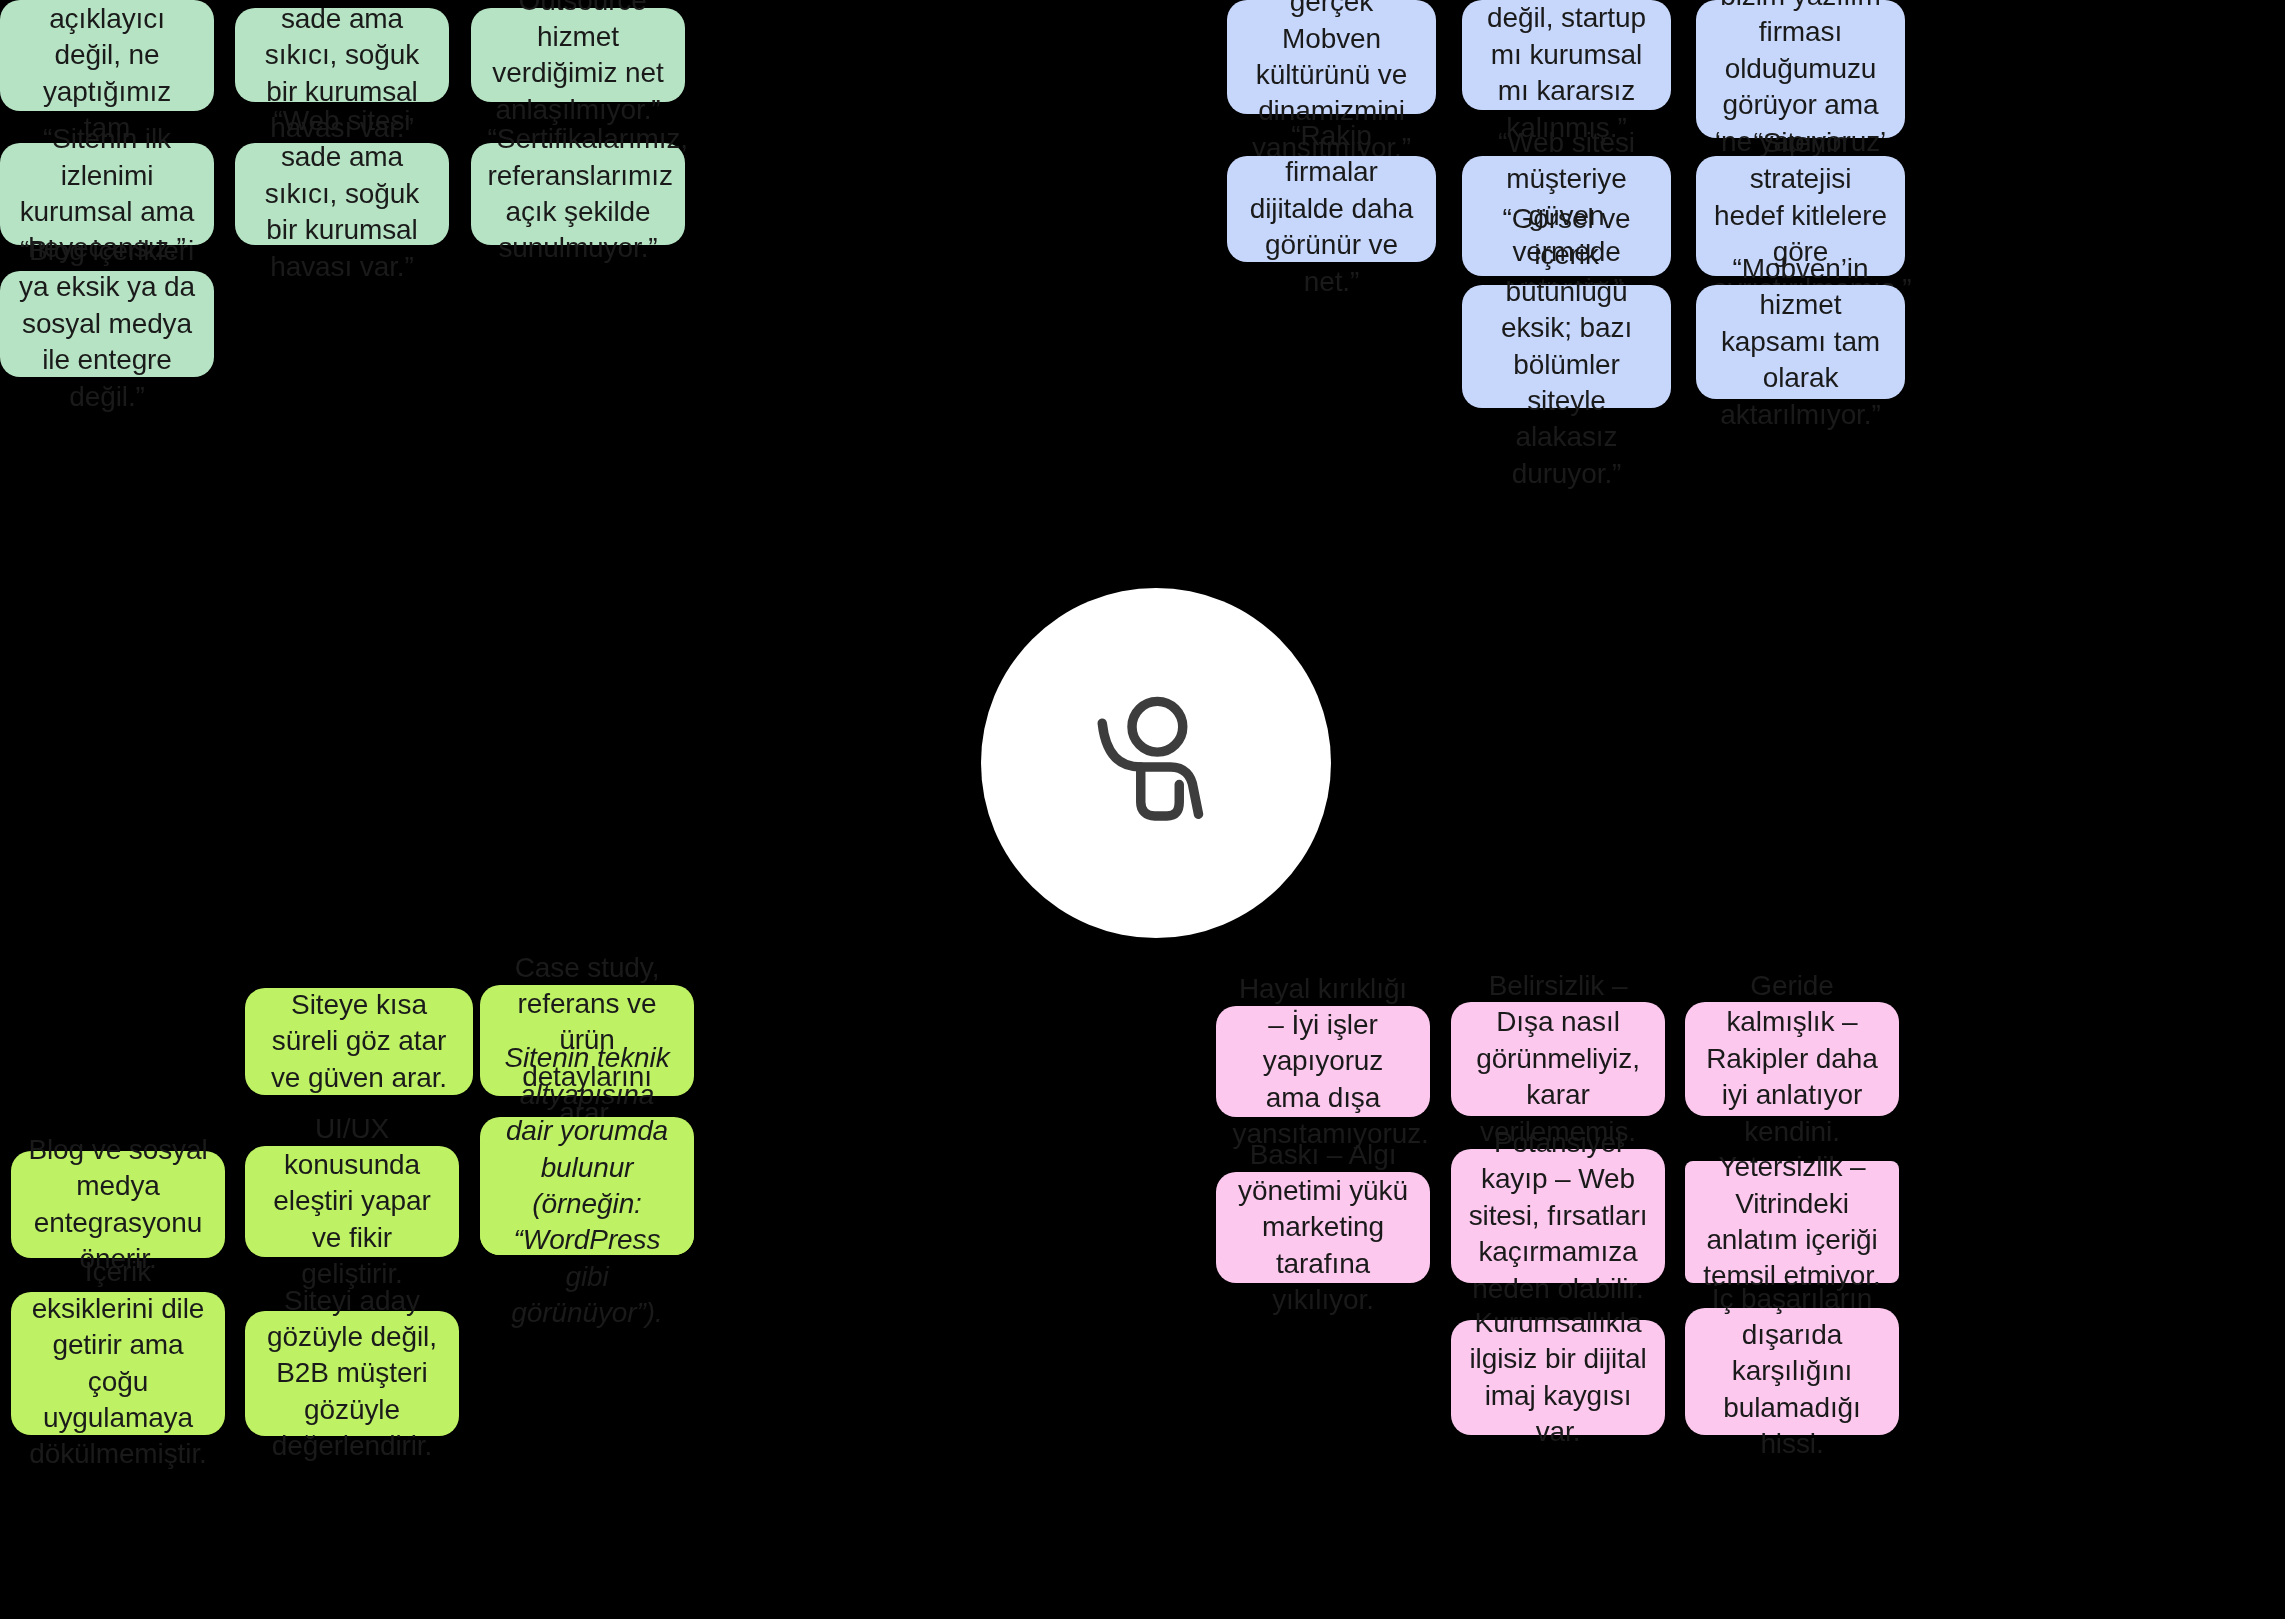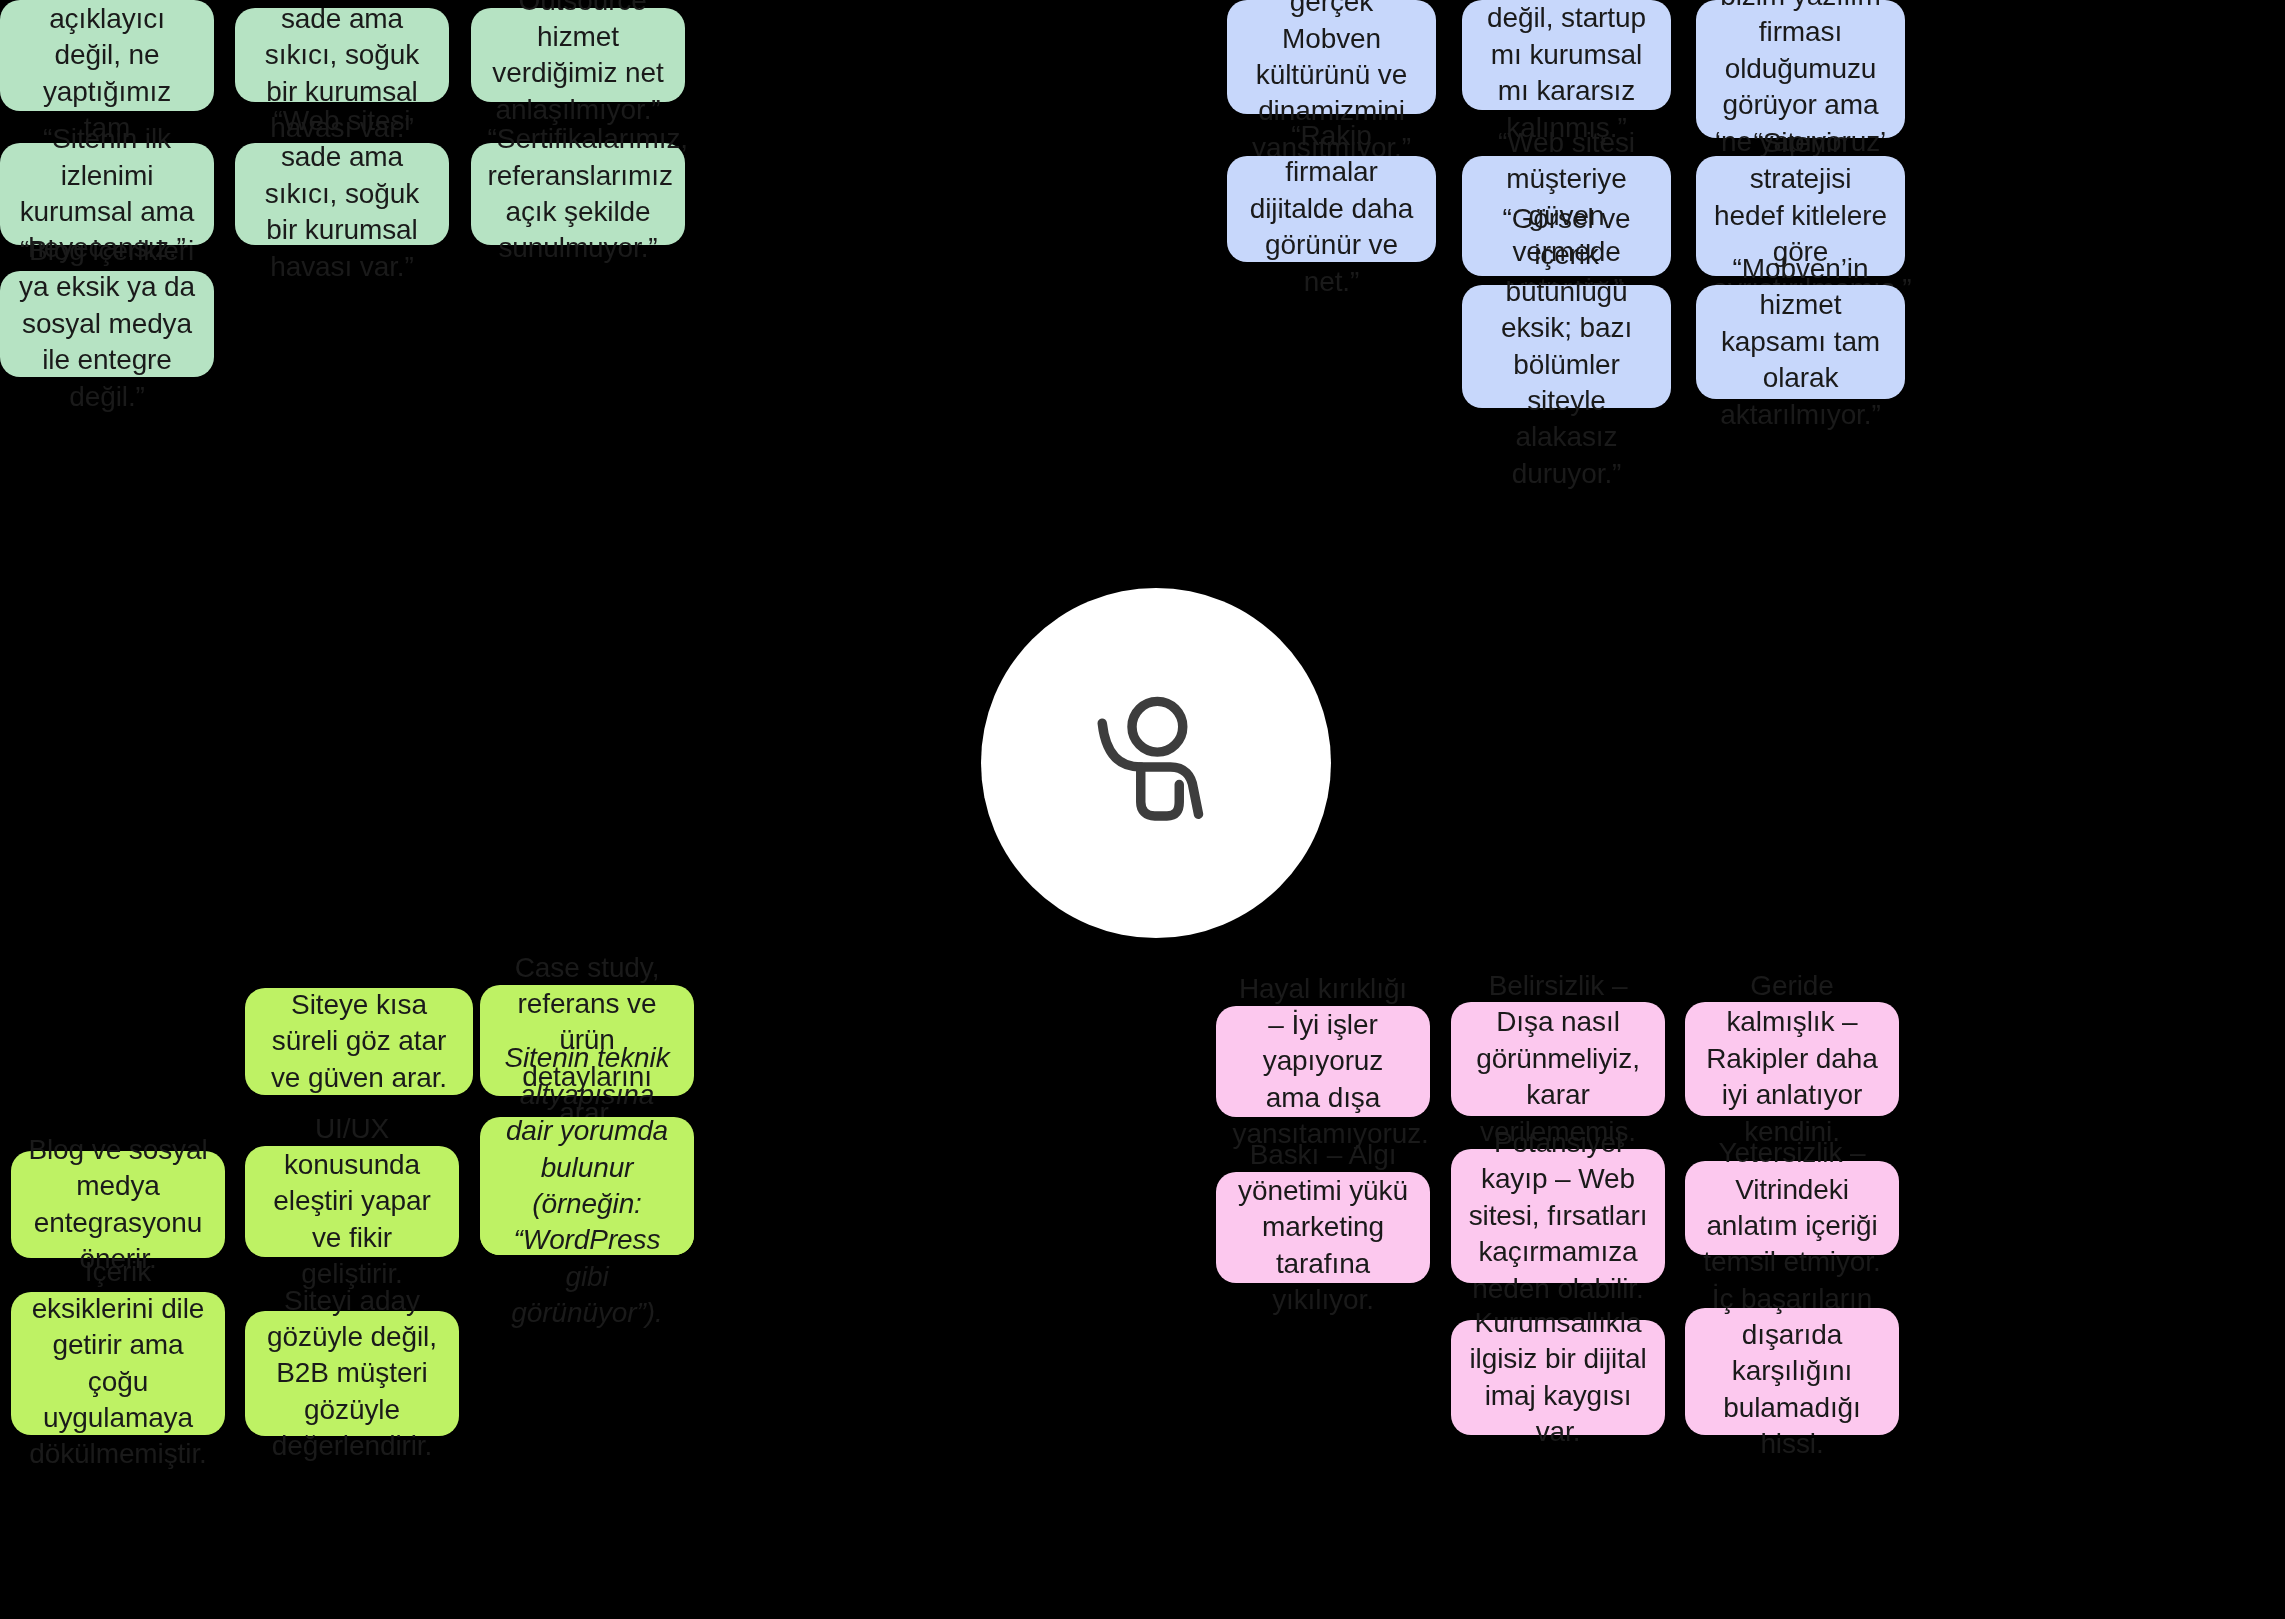--- a/index.html
+++ b/index.html
@@ -159,21 +159,21 @@
   <div class="card c-pink" style="left:1685px; top:1002px; width:214px; height:114px;">
     <span>Geride kalmışlık – Rakipler daha iyi anlatıyor kendini.</span>
   </div>
 
   <div class="card c-pink" style="left:1216px; top:1172px; width:214px; height:111px;">
     <span>Baskı – Algı yönetimi yükü marketing tarafına yıkılıyor.</span>
   </div>
   <div class="card c-pink" style="left:1451px; top:1149px; width:214px; height:134px;">
     <span>Potansiyel kayıp – Web sitesi, fırsatları kaçırmamıza neden olabilir.</span>
   </div>
-  <div class="card c-pink" style="left:1685px; top:1161px; width:214px; height:94px;">
+  <div class="card c-pink" style="left:1685px; top:1161px; width:214px; height:122px;border-radius:8px;">
     <span>Yetersizlik – Vitrindeki anlatım içeriği temsil etmiyor.</span>
   </div>
 
   <div class="card c-pink" style="left:1451px; top:1320px; width:214px; height:115px;">
     <span>Kurumsallıkla ilgisiz bir dijital imaj kaygısı var.</span>
   </div>
   <div class="card c-pink" style="left:1685px; top:1308px; width:214px; height:127px;">
     <span>İç başarıların dışarıda karşılığını bulamadığı hissi.</span>
   </div>
 

